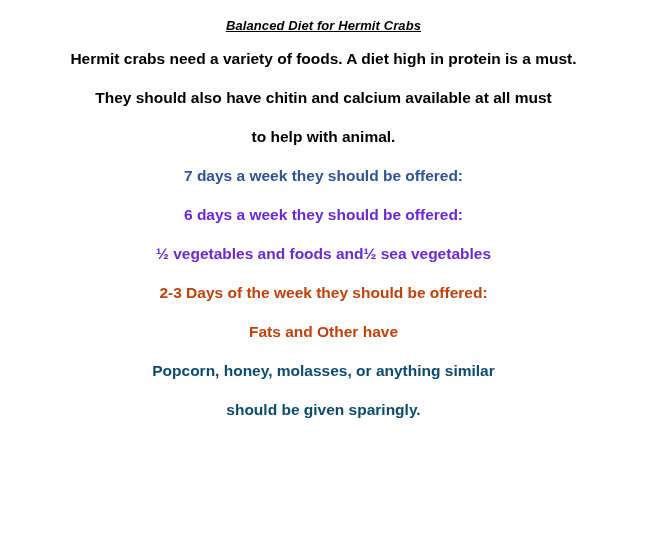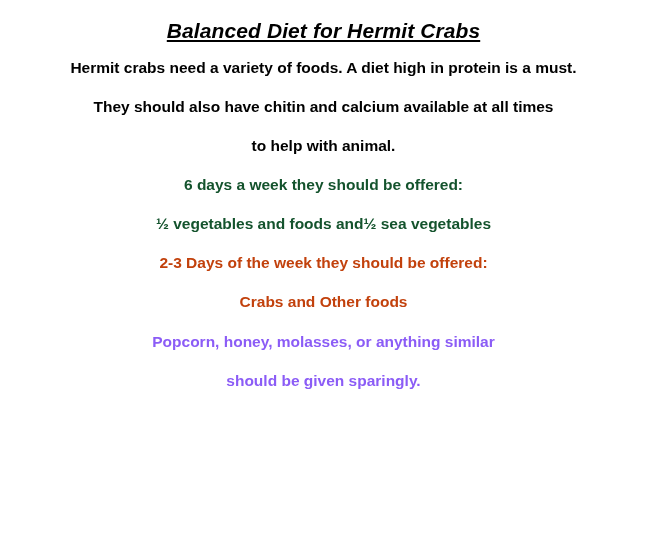--- a/index.html
+++ b/index.html
@@ -17,21 +17,21 @@
     width: 647px;
     height: 534px;
     box-sizing: border-box;
     padding: 18px 14px 0 14px;
     text-align: center;
   }
   .title {
     font-weight: bold;
     font-style: italic;
     text-decoration: underline;
-    font-size: 21px;
+    font-size: 13px;
     color: #000000;
     letter-spacing: 0.1px;
     margin: 0 0 16px 0;
     line-height: 1.2;
   }
   .line {
     font-weight: bold;
     font-size: 15.5px;
     line-height: 1.1;
     margin: 4px;
@@ -45,48 +45,49 @@
   .intro .line + .line {
     margin-top: 22px;
   }
   .block {
     margin-top: 22px;
   }
   .block .line + .line {
     margin-top: 22px;
   }
   .c-blue { color: #2e5496; }
-  .c-red { color: #14532d; }
+  .c-red { color: #6d28d9; }
   .c-orange { color: #c2410c; }
-  .c-purple { color: #8b5cf6; }
+  .c-purple { color: #0c4a6e; }
 </style>
 </head>
 <body>
 
 <div class="page">
 
   <div class="title">Balanced Diet for Hermit Crabs</div>
 
   <div class="intro">
     <p class="line">Hermit crabs need a variety of foods. A diet high in protein is a must.</p>
-    <p class="line">They should also have chitin and calcium available at all times</p>
+    <p class="line">They should also have chitin and calcium available at all must</p>
     <p class="line">to help with animal.</p>
   </div>
 
   <div class="block c-blue">
+    <p class="line">7 days a week they should be offered:</p>
   </div>
 
   <div class="block c-red">
     <p class="line">6 days a week they should be offered:</p>
     <p class="line">½ vegetables and foods and½ sea vegetables</p>
   </div>
 
   <div class="block c-orange">
     <p class="line">2-3 Days of the week they should be offered:</p>
-    <p class="line">Crabs and Other foods</p>
+    <p class="line">Fats and Other have</p>
   </div>
 
   <div class="block c-purple">
     <p class="line">Popcorn, honey, molasses, or anything similar</p>
     <p class="line">should be given sparingly.</p>
   </div>
 
 </div>
 
 </body></html>

